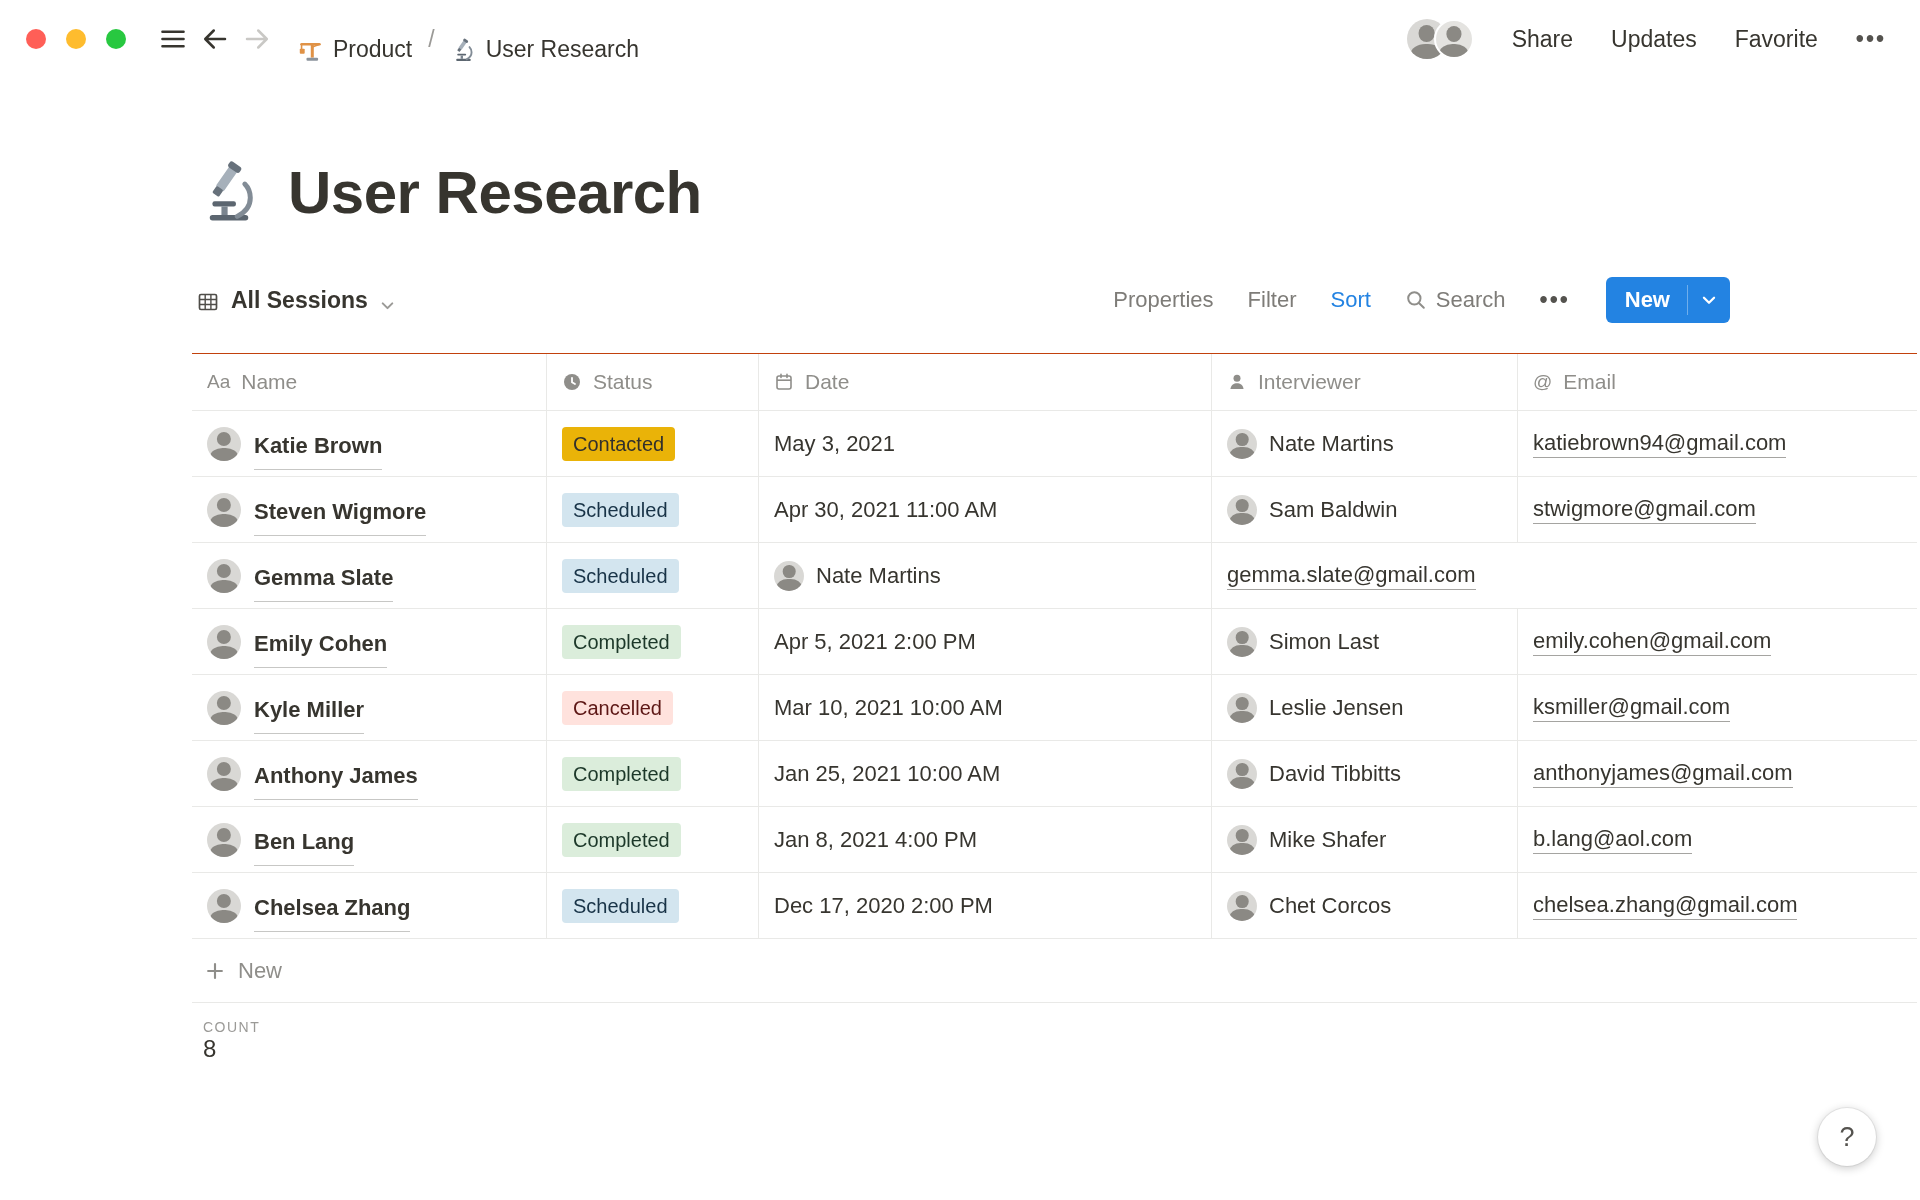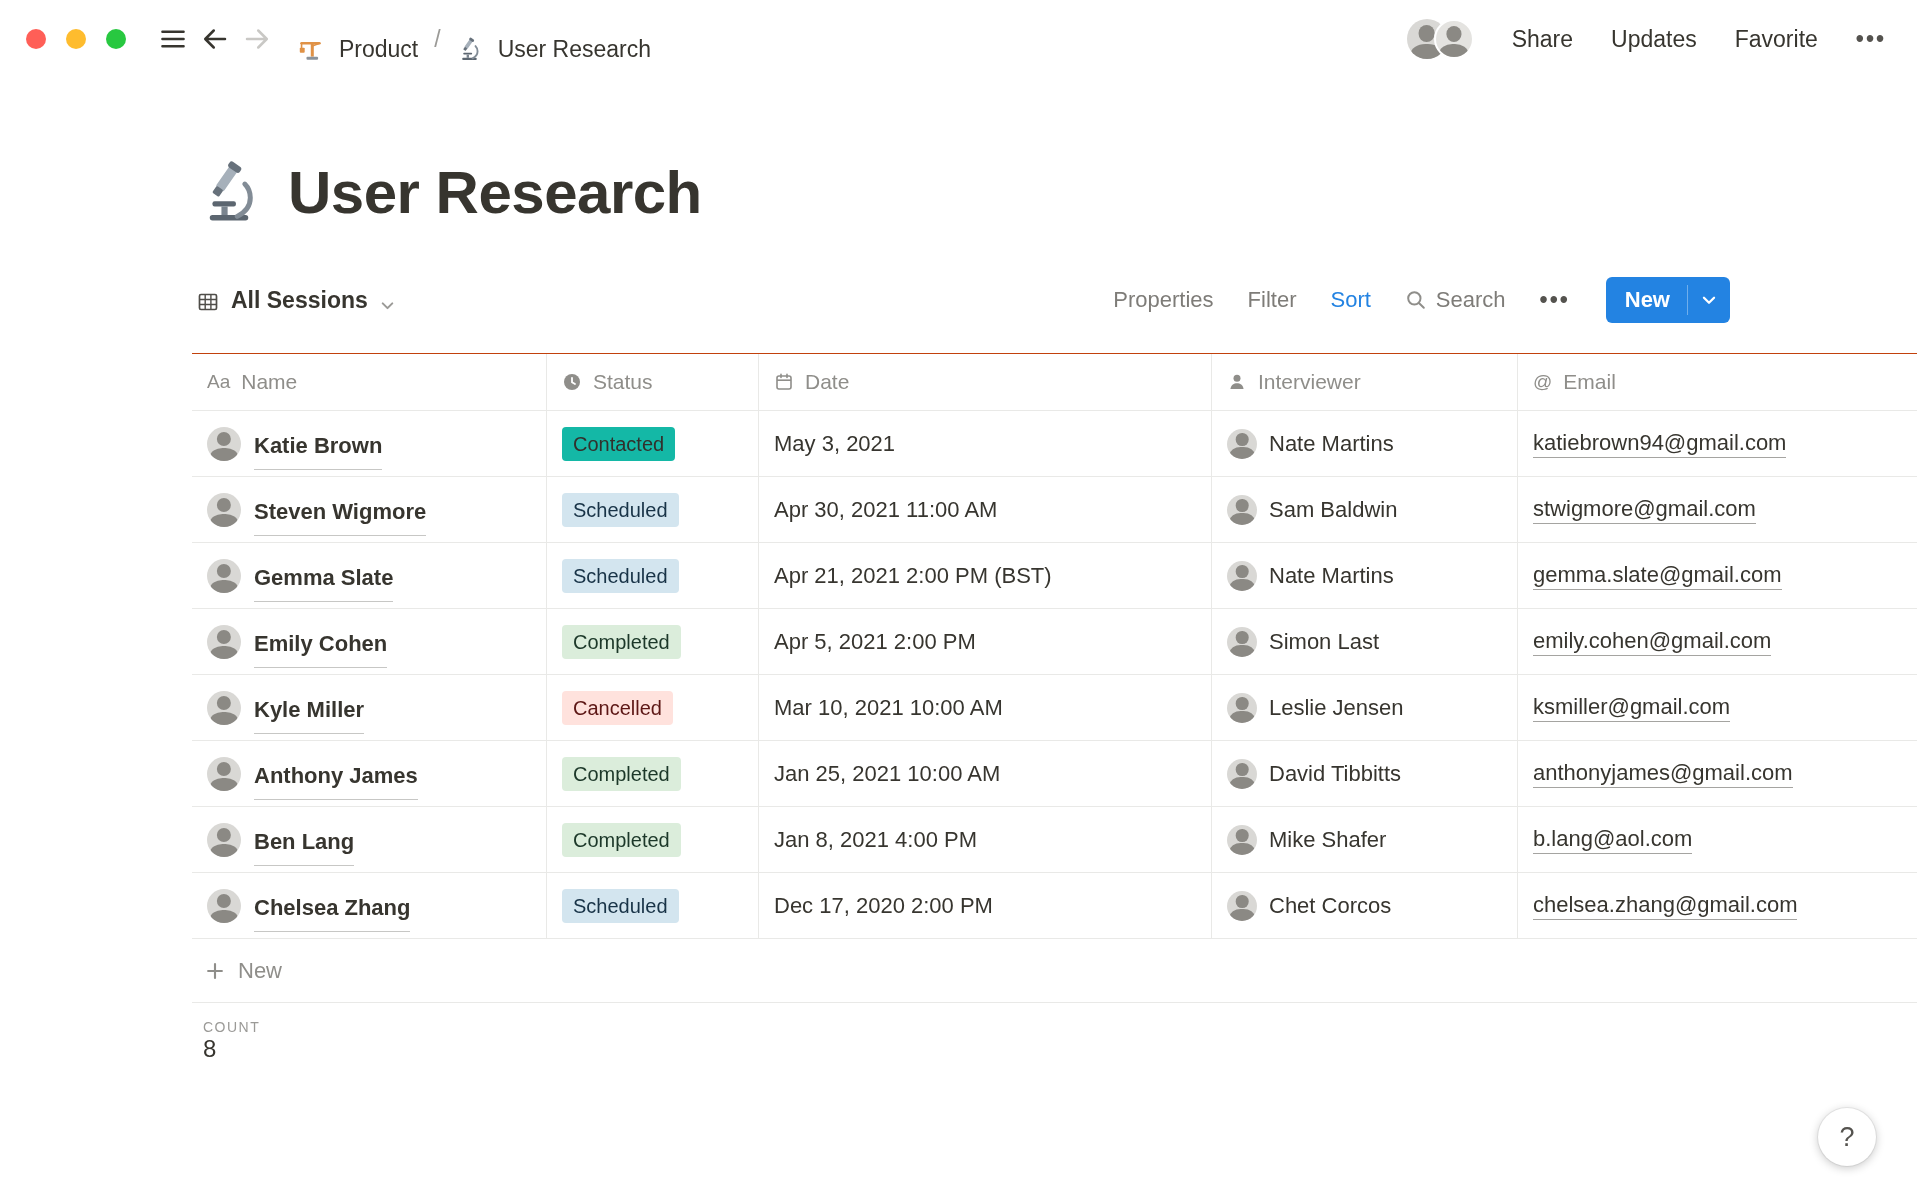--- a/index.html
+++ b/index.html
@@ -8,21 +8,21 @@
   button{background:none;border:none;font:inherit;color:inherit;cursor:pointer;padding:0;}
   svg{display:block;}
 
   
   .topbar{display:flex;align-items:center;height:78px;padding:0 34px 0 26px;}
   .traffic{display:flex;gap:20px;align-items:center;margin-right:26px;}
   .tl{width:20px;height:20px;border-radius:50%;display:inline-block;}
   .tl-red{background:#ff5f57;}.tl-yellow{background:#febc2e;}.tl-green{background:#28c840;}
   .nav-ic{display:flex;align-items:center;justify-content:center;width:42px;height:42px;border-radius:6px;}
   .breadcrumb{display:flex;align-items:center;gap:6px;font-size:23px;margin-left:12px;}
-  .crumb{display:flex;align-items:center;gap:16px;padding:5px 8px;border-radius:6px;margin-top:20px;}
+  .crumb{display:flex;align-items:flex-end;gap:10px;padding:5px 8px;border-radius:6px;margin-top:20px;}
   .crumb-sep{color:#9b9a97;margin:0 2px;}
   .topbar-right{margin-left:auto;display:flex;align-items:center;gap:38px;font-size:23px;}
   .dots{color:#55534f;font-size:23px;letter-spacing:2px;font-weight:700;}
 
   
   .avatar{display:inline-block;position:relative;border-radius:50%;background:#d9d8d5;overflow:hidden;flex:none;}
   .avatar::before{content:"";position:absolute;top:15%;left:50%;transform:translateX(-50%);width:42%;height:42%;border-radius:50%;background:#8b8984;}
   .avatar::after{content:"";position:absolute;top:63%;left:50%;transform:translateX(-50%);width:82%;height:58%;border-radius:45% 45% 0 0;background:#8b8984;}
   .av40{width:40px;height:40px;}
   .av34{width:34px;height:34px;}
@@ -52,21 +52,21 @@
   .thead,.tr{display:grid;grid-template-columns:355px 212px 453px 306px minmax(0,1fr);}
   .thead{border-top:1px solid #c2410c;border-bottom:1px solid #e9e9e7;height:58px;color:#8f8e8a;font-size:21px;}
   .th{display:flex;align-items:center;gap:11px;padding:0 15px;}
   .th:not(:last-child),.td:not(:last-child){border-right:1px solid #e9e9e7;}
   .glyph-ic{font-size:19px;color:#8f8e8a;}
   .tr{height:66px;border-bottom:1px solid #e9e9e7;font-size:22px;}
   .td{display:flex;align-items:center;padding:0 15px;min-width:0;}
   .name-cell{gap:13px;font-weight:700;}
   .name-link{border-bottom:1.5px solid rgba(55,53,47,.28);padding-bottom:10px;white-space:nowrap;margin-top:16px;}
   .pill{padding:3px 11px;border-radius:4px;font-size:20px;line-height:28px;white-space:nowrap;}
-  .pill-gray{background:#14b8a6;color:#32302c;}
+  .pill-gray{background:#eab308;color:#32302c;}
   .pill-blue{background:#d3e5ef;color:#183347;}
   .pill-green{background:#dbeddb;color:#1c3829;}
   .pill-red{background:#ffe2dd;color:#5d1715;}
   .intv-cell{gap:12px;}
   .email-link{border-bottom:1.5px solid rgba(55,53,47,.45);padding-bottom:1px;white-space:nowrap;overflow:hidden;text-overflow:ellipsis;}
   .new-row{display:flex;align-items:center;gap:13px;height:64px;padding:0 13px;color:#8f8e8a;font-size:22px;border-bottom:1px solid #e9e9e7;}
   .count-row{display:flex;justify-content:flex-end;align-items:baseline;width:355px;padding:16px 16px 0 0;flex-direction:column;}
   .count-label{font-size:14px;letter-spacing:1.5px;color:#9b9a97;}
   .count-value{font-size:24px;color:#37352f;margin-left:11px;font-weight:400;}
 
@@ -290,21 +290,20 @@
   </div>
 
   <div class="tr">
     <div class="td name-cell">
       <span class="avatar av34"></span>
       <span class="name-link">Gemma Slate</span>
     </div>
     <div class="td">
         <span class="pill pill-blue">Scheduled</span>
       </div>
-    <div class="td">Apr 21, 2021 2:00 PM (BST)</div>
     <div class="td intv-cell">
       <span class="avatar av30"></span>
       <span>Nate Martins</span>
     </div>
     <div class="td">
         <span class="email-link">gemma.slate@gmail.com</span>
       </div>
   </div>
 
   <div class="tr">

